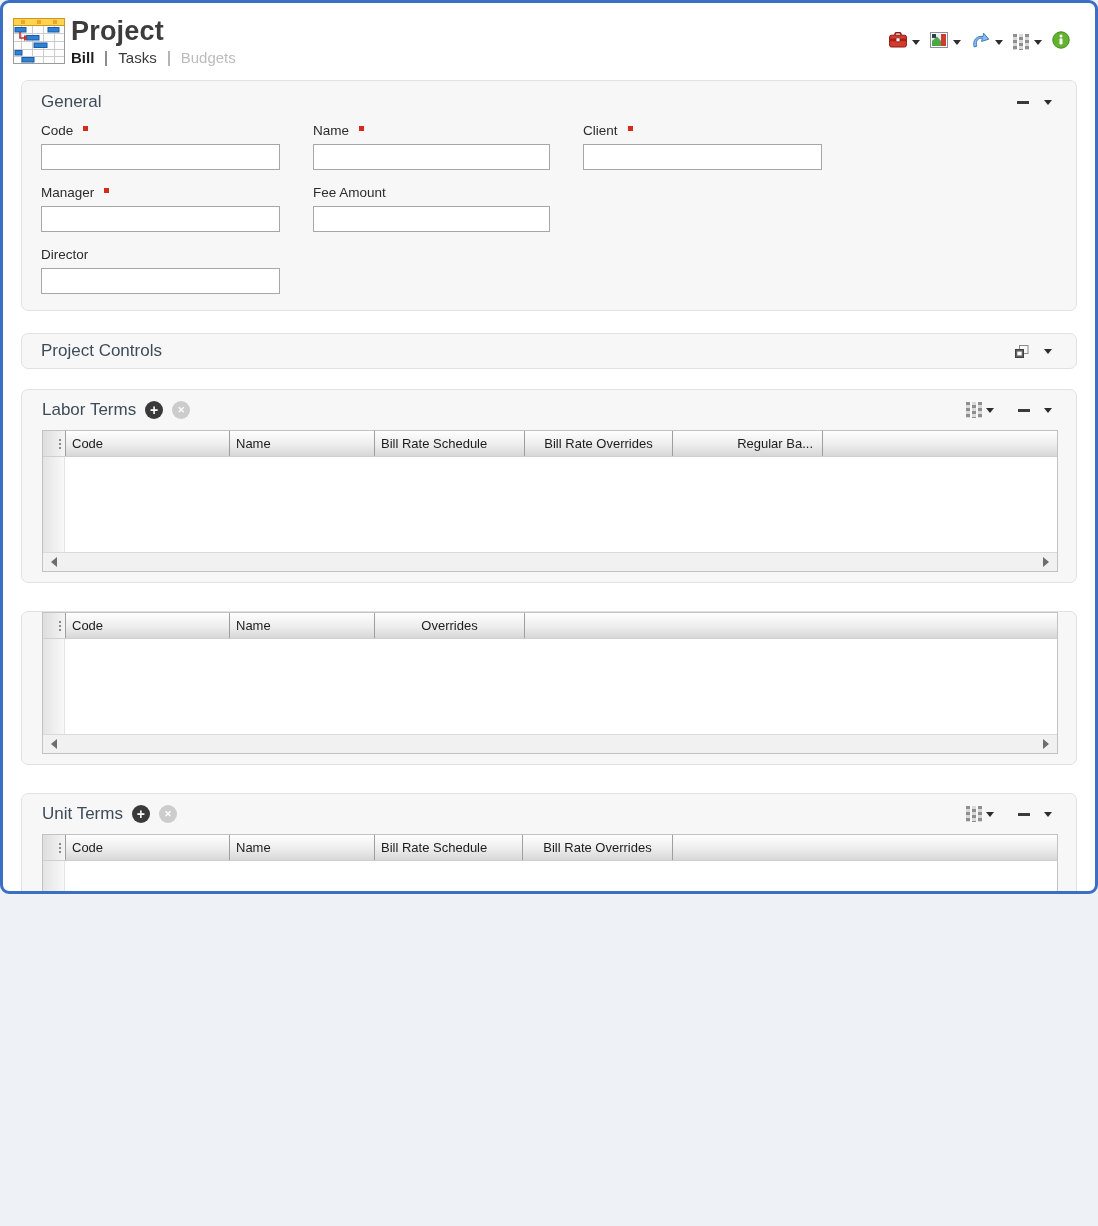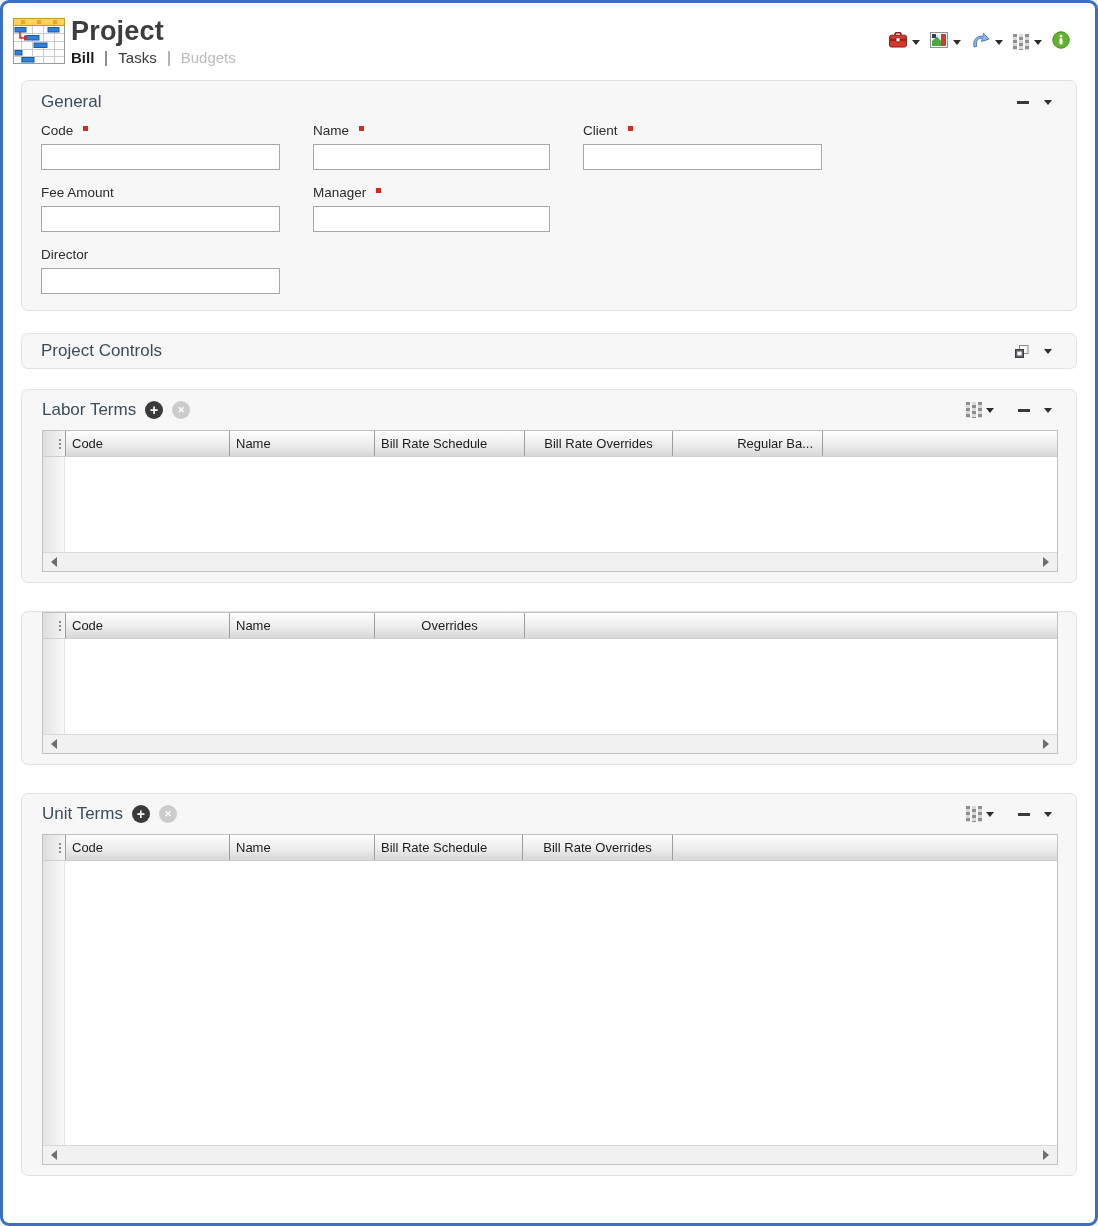--- a/index.html
+++ b/index.html
@@ -1,18 +1,18 @@
 <!DOCTYPE html>
 <html><head>
 <meta charset="utf-8">
 <style>
   html,body{margin:0;padding:0;background:#eef1f5;}
   *{box-sizing:border-box;}
   .frame{
-    position:relative;width:1098px;height:1226px;margin:0;
+    position:relative;width:1098px;height:894px;margin:0;
     background:#fff;border:3px solid #3a6fc6;border-radius:9px;overflow:hidden;
     font-family:"Liberation Sans",sans-serif;color:#2f2f2f;
   }
   
   .app-header{display:flex;align-items:flex-start;padding:13px 20px 0 10px;height:67px;position:relative;}
   .app-icon{width:52px;height:46px;flex:0 0 auto;margin-top:2px;}
   .title-block{margin-left:6px;}
   .page-title{margin:0;font-size:27px;line-height:30px;font-weight:700;color:#3c3c3c;letter-spacing:.2px;}
   .tabs{display:flex;align-items:center;margin-top:3px;font-size:15px;}
   .tab{cursor:pointer;line-height:18px;}
@@ -194,30 +194,30 @@
           </div>
         <input type="text" value="" style="">
       </div>
       <div class="field">
         <div class="flabel">
             <span>Client</span>
             <span class="req"></span>
           </div>
         <input type="text" value="" style="">
       </div>
-      <div class="field optional">
-        <div class="flabel">
-            <span>Fee Amount</span>
-          </div>
-        <input type="text" value="" style="">
-      </div>
       <div class="field">
         <div class="flabel">
             <span>Manager</span>
             <span class="req"></span>
+          </div>
+        <input type="text" value="" style="">
+      </div>
+      <div class="field optional">
+        <div class="flabel">
+            <span>Fee Amount</span>
           </div>
         <input type="text" value="" style="">
       </div>
       <div class="field optional" style="grid-column:1;">
         <div class="flabel">
             <span>Director</span>
           </div>
         <input type="text" value="" style="">
       </div>
     </div>

